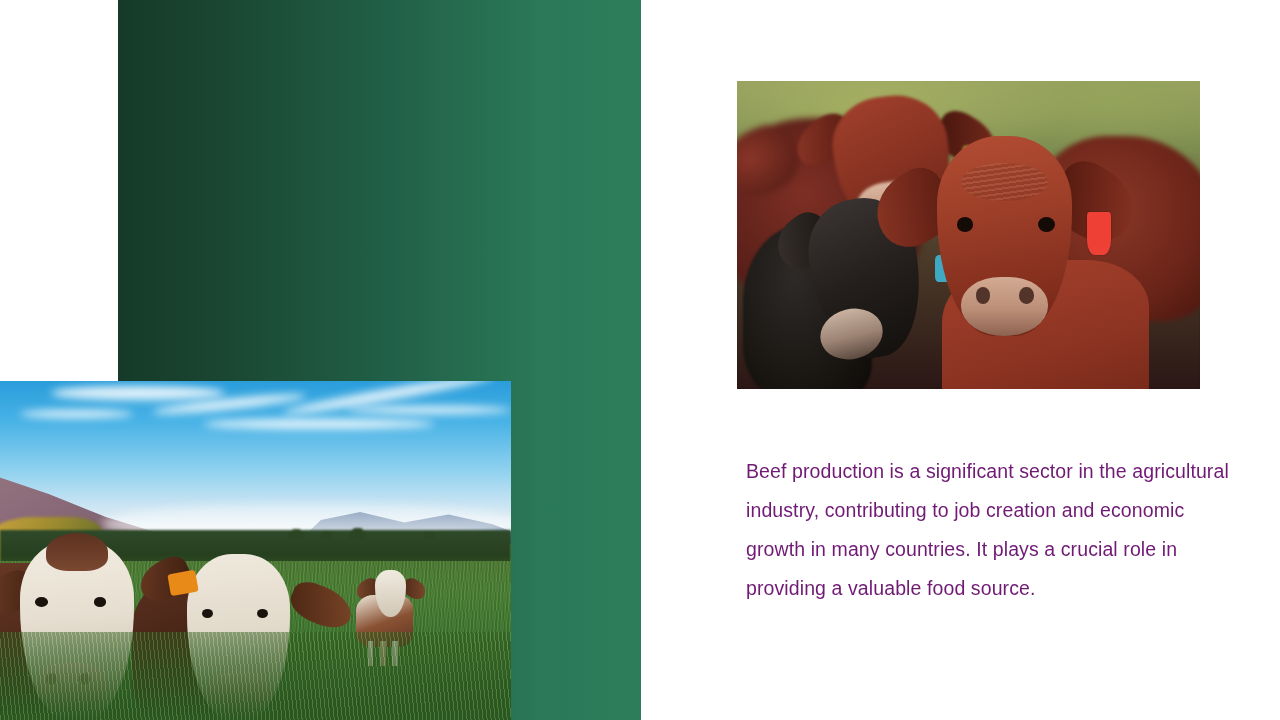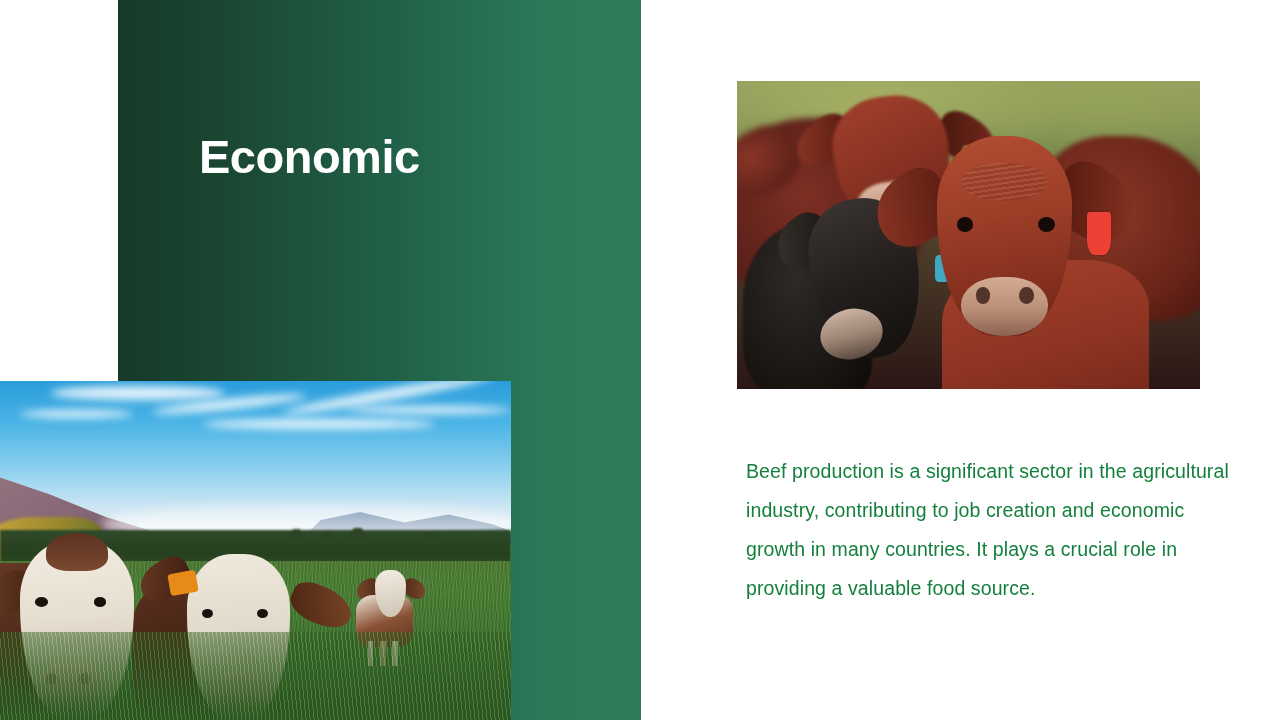--- a/index.html
+++ b/index.html
@@ -443,37 +443,36 @@
     background:
       repeating-linear-gradient(84deg, rgba(150,200,100,.28) 0 1px, rgba(25,60,20,.22) 1px 4px),
       linear-gradient(180deg, rgba(60,110,40,.35) 0%, #2f5d26 100%);
   }
 
   
   .body-copy {
     position:absolute;
     left:746px; top:452px;
     width:484px;
-    color:#15803d;
+    color:#701a75;
     font-family:"Liberation Sans", sans-serif;
     font-size:19.5px;
     line-height:39px;
     font-weight:400;
     letter-spacing:.1px;
   }
 </style>
 </head>
 <body>
 
 <div class="slide">
 
   <div class="green-panel"></div>
 
   <div class="title-block">
-    <span class="title-line">Economic</span>
   </div>
 
   <div class="photo photo-herd" role="img" aria-label="Close-up of a herd of red and black cattle in a pasture, one red cow facing the camera with a red ear tag">
     <div class="herd-bg"></div>
 
     <div class="cow-bgL">
       <div class="ear"></div>
     </div>
 
     <div class="cow-mid">

